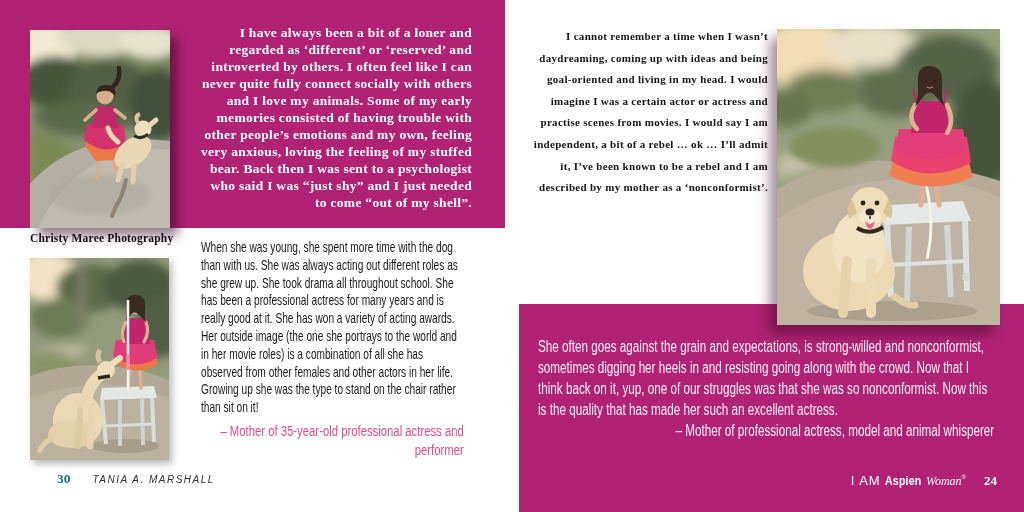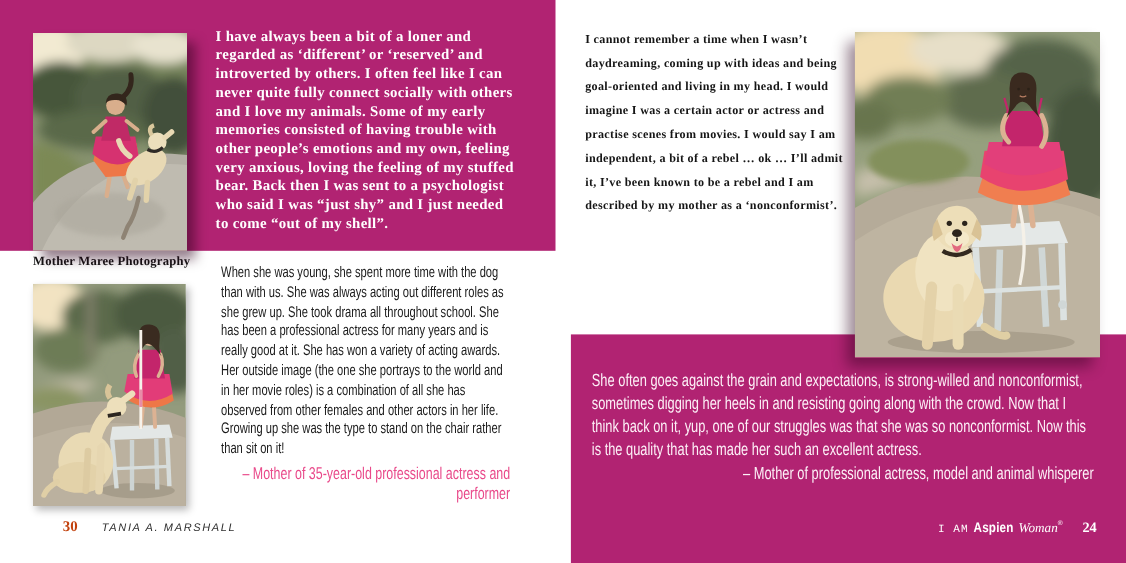--- a/index.html
+++ b/index.html
@@ -12,43 +12,43 @@
   .band-right{left:519px;top:304px;width:505px;height:208px;background:#b12372;}
 
   
   .photo{position:absolute;overflow:hidden;}
   .photo svg{display:block;width:100%;height:100%;}
   .photo1{left:30px;top:30px;width:140px;height:198px;box-shadow:8px 8px 10px rgba(45,0,28,.5);z-index:2;}
   .photo2{left:30px;top:258px;width:139px;height:202px;box-shadow:3px 4px 7px rgba(0,0,0,.28);}
   .photo3{left:777px;top:29px;width:223px;height:296px;box-shadow:-7px 9px 12px rgba(45,0,28,.45);z-index:3;}
 
   
-  .quote{font-family:"Liberation Serif",serif;font-weight:bold;text-align:left;letter-spacing:.3px;}
+  .quote{font-family:"Liberation Serif",serif;font-weight:bold;text-align:right;letter-spacing:.3px;}
   .quote1{left:196px;top:24px;width:276px;color:#ffffff;font-size:13.5px;line-height:17px;z-index:2;}
   .quote2{left:532px;top:26px;width:236px;color:#151515;font-size:11px;line-height:21.6px;}
 
   .credit{left:30px;top:232px;font-family:"Liberation Serif",serif;font-weight:bold;
           font-size:11.5px;color:#141414;letter-spacing:.2px;}
 
   
   .cond{transform:scaleX(.73);transform-origin:0 0;}
   .body-wrap{left:201px;top:239px;width:360px;}
   .body-text{font-size:13.9px;line-height:17.8px;color:#191919;}
   .attr1{margin-top:4px;text-align:right;color:#e9498a;font-size:15.5px;line-height:19.5px;}
   .callout-wrap{left:538px;top:336px;width:625px;color:#fdf0f7;}
   .callout-text{font-size:16px;line-height:21px;}
   .attr2{text-align:right;font-size:16px;line-height:21px;}
 
   
   .footer-left{left:57px;top:471px;display:flex;align-items:baseline;gap:22px;}
-  .pageno{font-family:"Liberation Serif",serif;font-weight:bold;font-size:13.5px;color:#c2410c;}
+  .pageno{font-family:"Liberation Serif",serif;font-weight:bold;font-size:13.5px;color:#0f766e;}
   .author{font-size:10px;letter-spacing:1.5px;color:#2e2e2e;font-style:italic;}
   .footer-right{top:471px;right:27px;display:flex;align-items:baseline;gap:18px;color:#ffffff;z-index:4;}
   .brand{white-space:nowrap;}
-  .brand .iam{font-size:10px;letter-spacing:1px;font-family:Liberation Mono, monospace;}
+  .brand .iam{font-size:13px;letter-spacing:1px;}
   .brand .aspien{display:inline-block;transform:scaleX(.85);transform-origin:0 70%;
                  font-weight:bold;font-size:12.5px;letter-spacing:.2px;}
   .brand .woman{font-family:Liberation Serif, serif;font-style:italic;font-size:12px;margin-left:-2px;}
   .brand .reg{font-size:6px;vertical-align:super;}
   .pageno-r{font-family:"Liberation Serif",serif;font-weight:bold;font-size:13px;color:#ffffff;}
 </style>
 </head>
 <body>
 
 <div class="spread">
@@ -101,21 +101,21 @@
         <path d="M93,134 L88,150" stroke="#e2d2aa" stroke-width="5" stroke-linecap="round"></path>
         <path d="M104,136 L103,152" stroke="#e2d2aa" stroke-width="5" stroke-linecap="round"></path>
         <path d="M88,112 Q80,106 78,98" stroke="#e8d9b4" stroke-width="5" fill="none" stroke-linecap="round"></path>
         <path d="M96,150 Q92,168 86,176 L82,186" stroke="#8e8374" stroke-width="4" fill="none" stroke-linecap="round"></path>
       </g>
     </svg>
   </div>
 
   <div class="abs quote quote1">I have always been a bit of a loner and regarded as ‘different’ or ‘reserved’ and introverted by others. I often feel like I can never quite fully connect socially with others and I love my animals. Some of my early memories consisted of having trouble with other people’s emotions and my own, feeling very anxious, loving the feeling of my stuffed bear. Back then I was sent to a psychologist who said I was “just shy” and I just needed to come “out of my shell”.</div>
 
-  <div class="abs credit">Mother Maree Photography</div>
+  <div class="abs credit">Christy Maree Photography</div>
 
   <div class="photo photo2">
     <svg viewBox="0 0 139 202">
       <defs>
         <filter id="b2" x="-30%" y="-30%" width="160%" height="160%">
             <feGaussianBlur stdDeviation="5"></feGaussianBlur>
           </filter>
       </defs>
       <rect width="139" height="202" fill="#939b7d"></rect>
       <g filter="url(#b2)">

